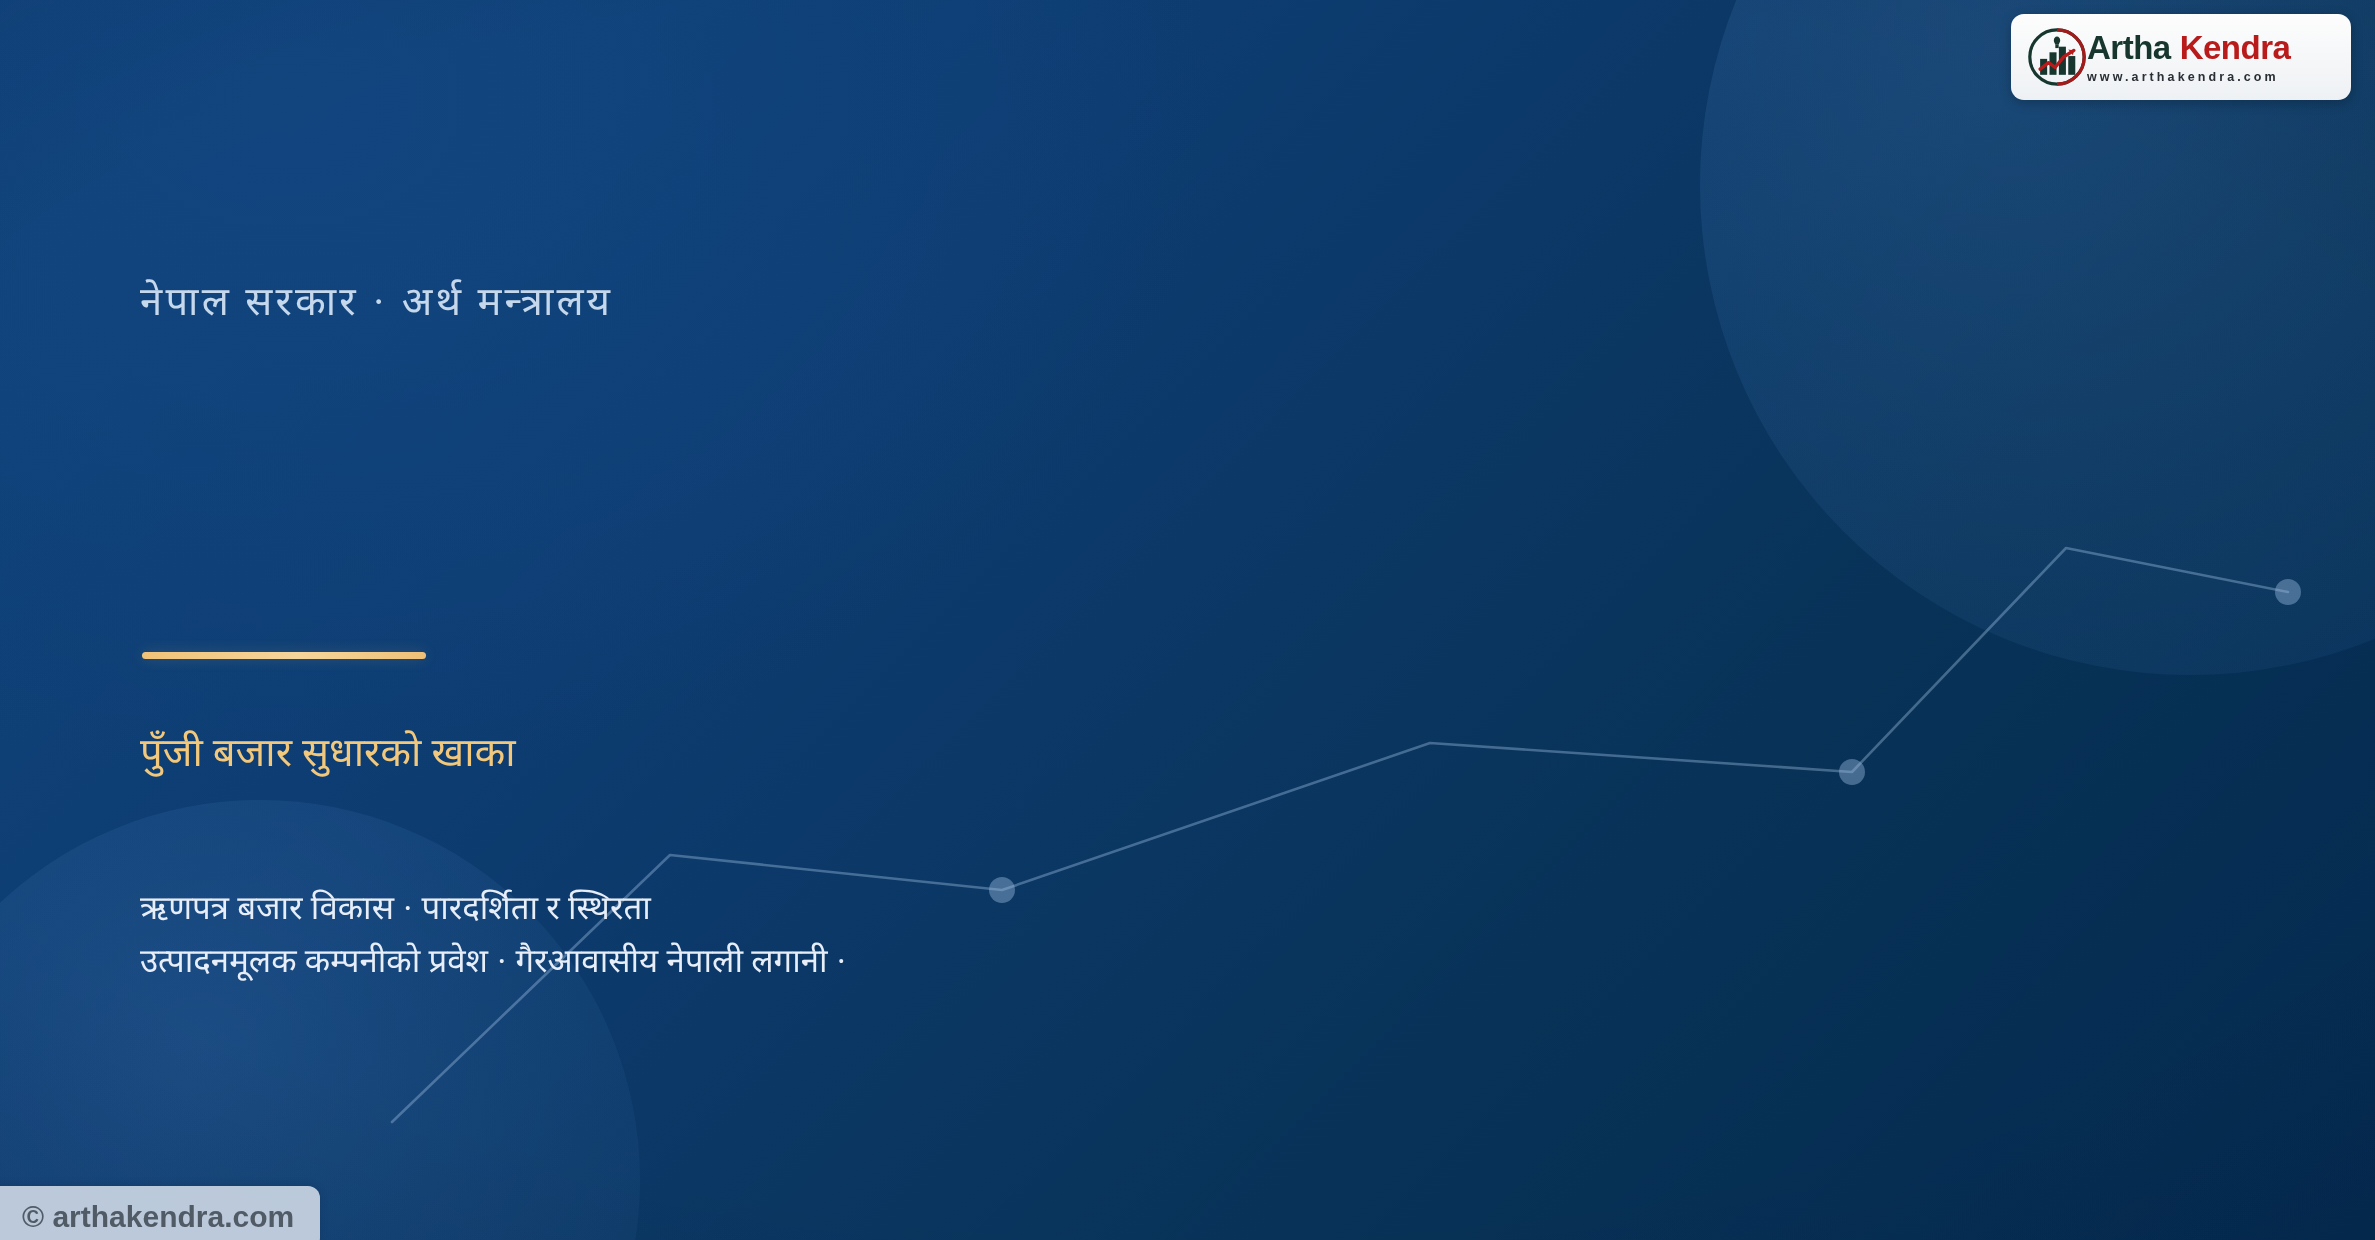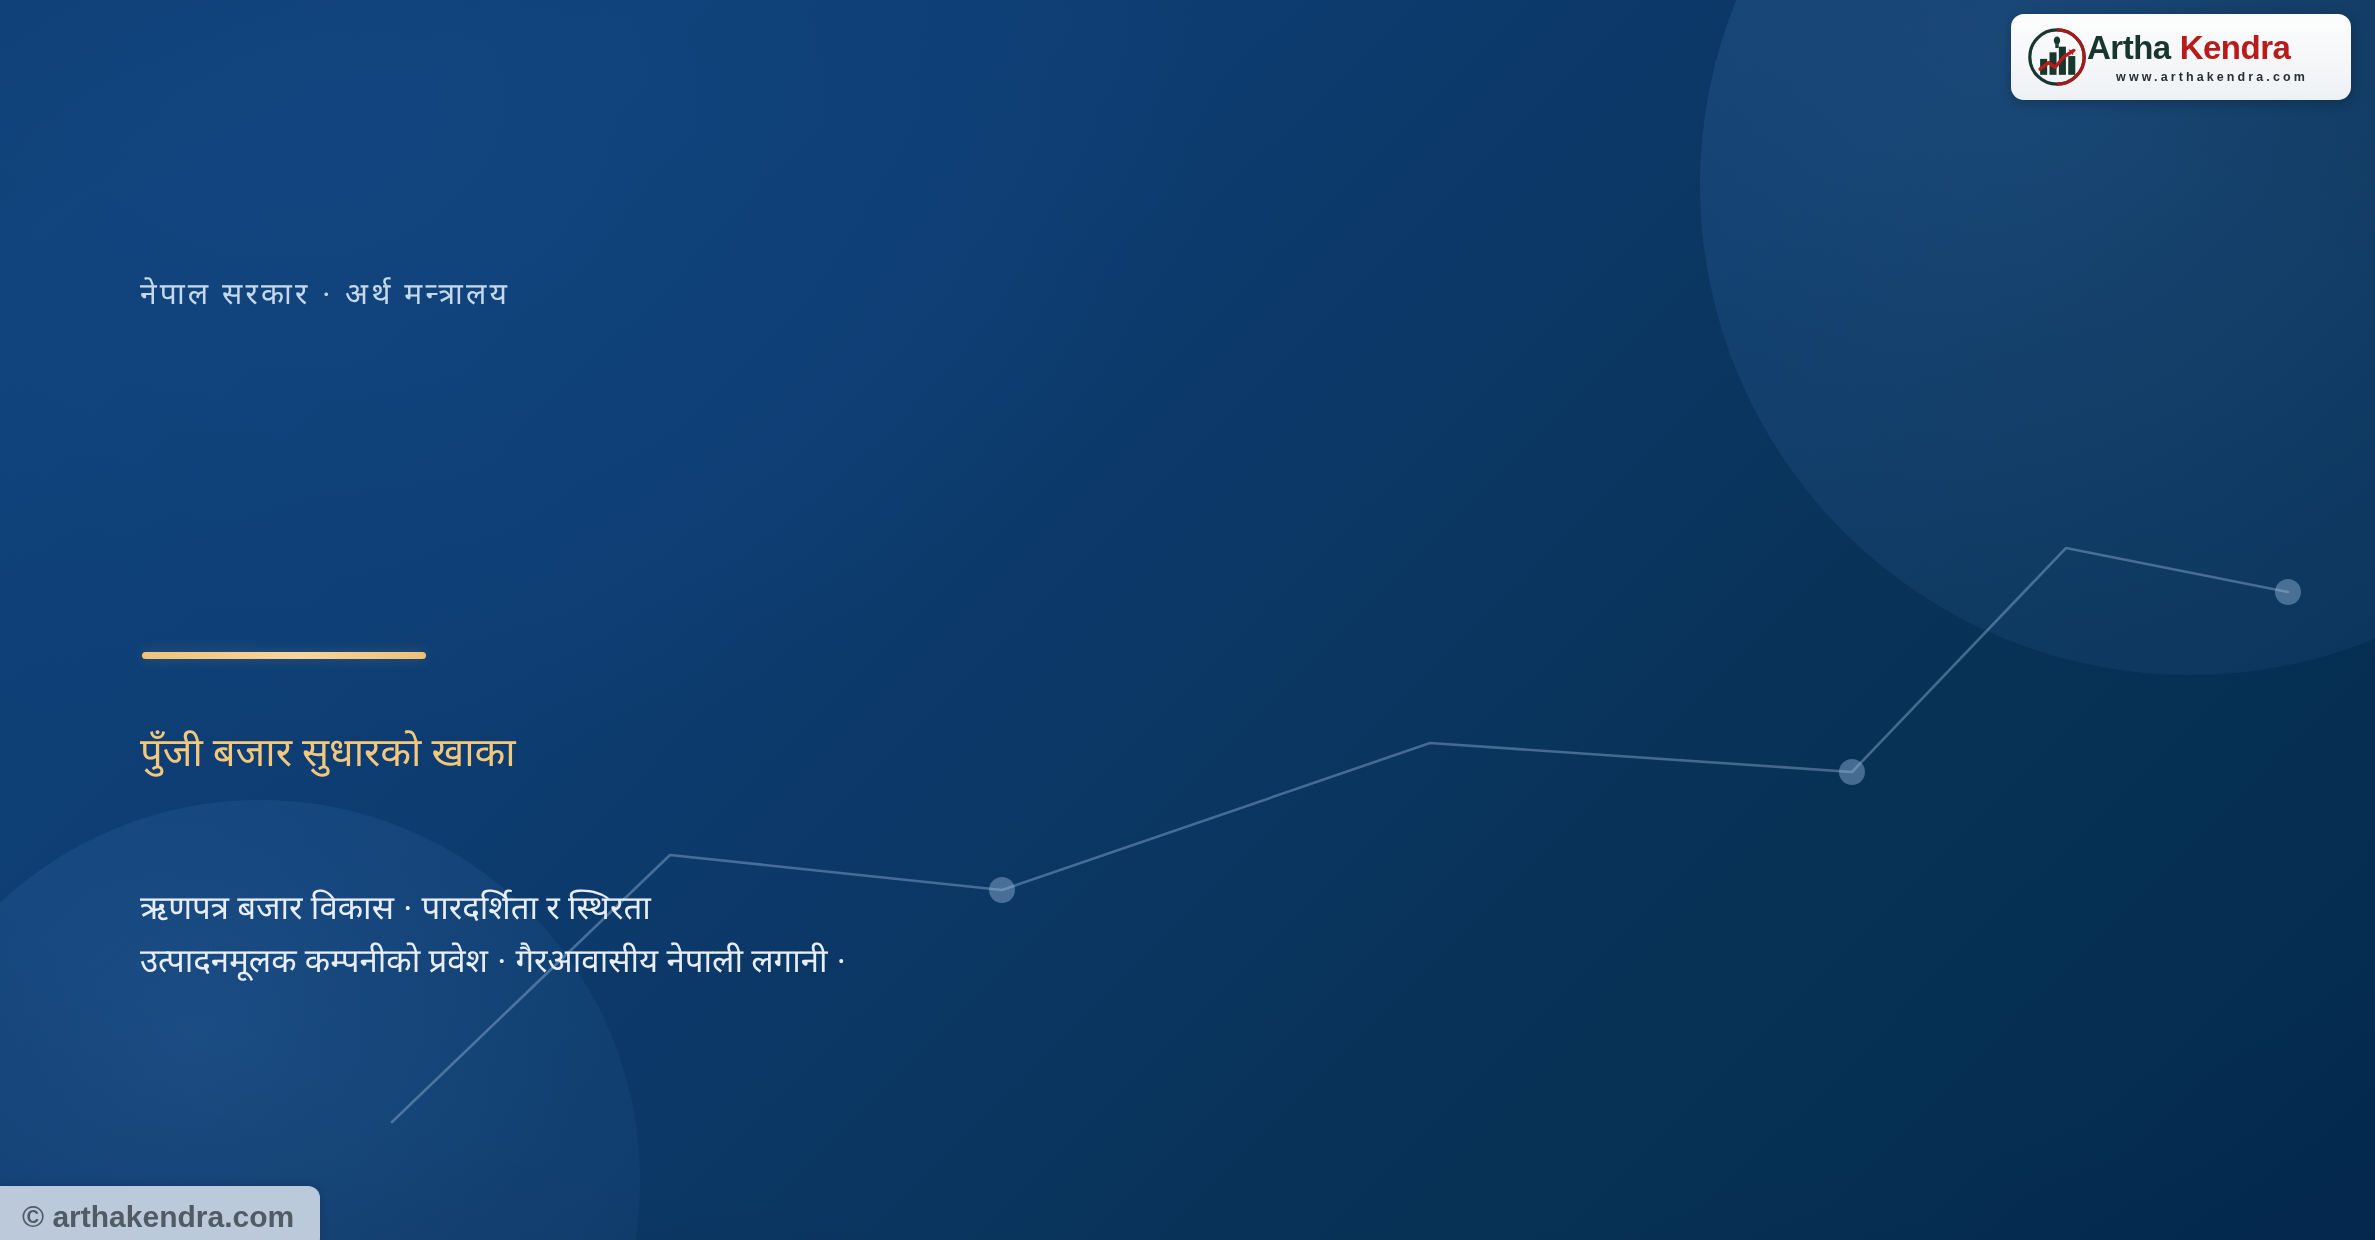--- a/index.html
+++ b/index.html
@@ -31,21 +31,21 @@
     background:radial-gradient(120% 110% at 50% 48%, rgba(0,0,0,0) 46%, rgba(0,10,26,.22) 100%);
   }
   .spark{position:absolute;left:0;top:0;width:2375px;height:1240px;}
 
   
   .content{position:absolute;left:140px;top:0;width:1500px;height:1240px;}
 
   .eyebrow{
     position:absolute;top:272px;left:0;
     font-family:"Liberation Serif","DejaVu Serif",serif;
-    font-size:30px;letter-spacing:3.2px;color:#cfe0f2;opacity:.95;white-space:nowrap;
+    font-size:40px;letter-spacing:3.2px;color:#cfe0f2;opacity:.95;white-space:nowrap;
   }
 
   .title{
     position:absolute;top:400px;left:-4px;
     font-family:"Liberation Serif","DejaVu Serif",serif;
     font-size:112px;line-height:1.18;font-weight:400;color:#ffffff;
     letter-spacing:1px;white-space:nowrap;
     text-shadow:0 2px 14px rgba(0,0,0,.22);
   }
 
@@ -80,21 +80,21 @@
   .logo-text{display:flex;flex-direction:column;justify-content:center;flex:1;min-width:0;}
   .logo-words{
     font-family:"Liberation Sans","DejaVu Sans",sans-serif;
     font-weight:700;font-size:33px;line-height:1.0;letter-spacing:-.5px;white-space:nowrap;
   }
   .logo-artha{color:#16362e;}
   .logo-kendra{color:#b91a1a;margin-left:9px;}
   .logo-url{
     font-family:"Liberation Sans","DejaVu Sans",sans-serif;
     font-size:12.5px;font-weight:700;color:#2a2f36;letter-spacing:3.1px;
-    margin-top:6px;white-space:nowrap;text-align:center;
+    margin-top:6px;white-space:nowrap;
   }
 
   
   .watermark{
     position:absolute;left:-24px;bottom:-10px;
     padding:14px 26px 16px 46px;border-radius:12px;
     background:rgba(200,212,226,.93);
     font-family:"Liberation Sans","DejaVu Sans",sans-serif;
     font-size:30px;font-weight:700;color:#515b66;white-space:nowrap;
     box-shadow:0 -1px 8px rgba(0,0,0,.12);

